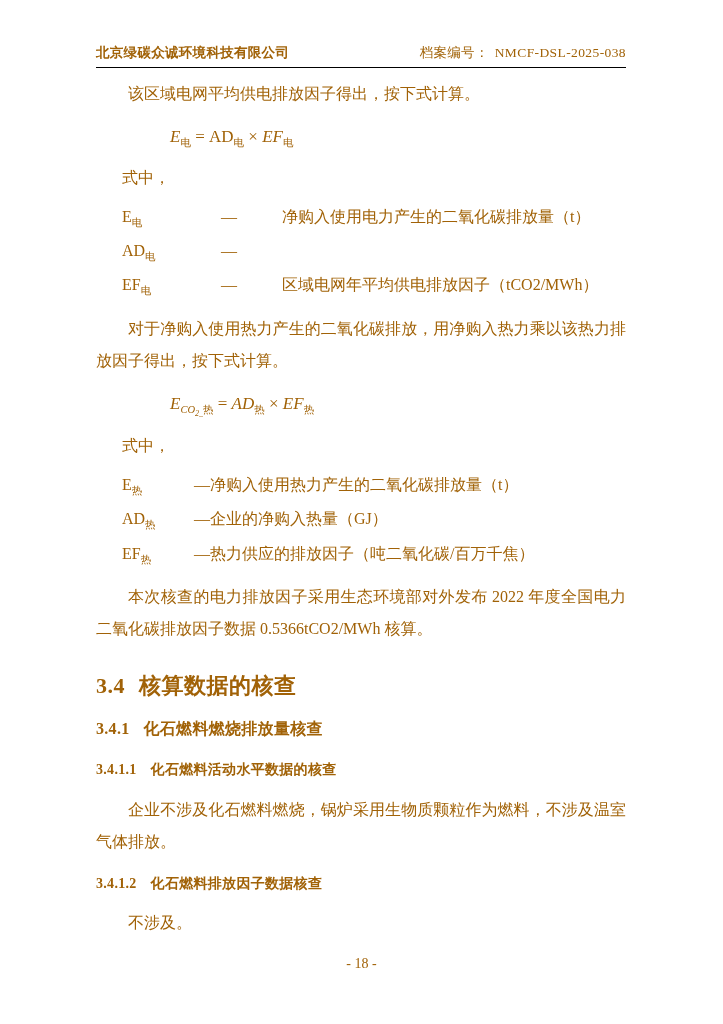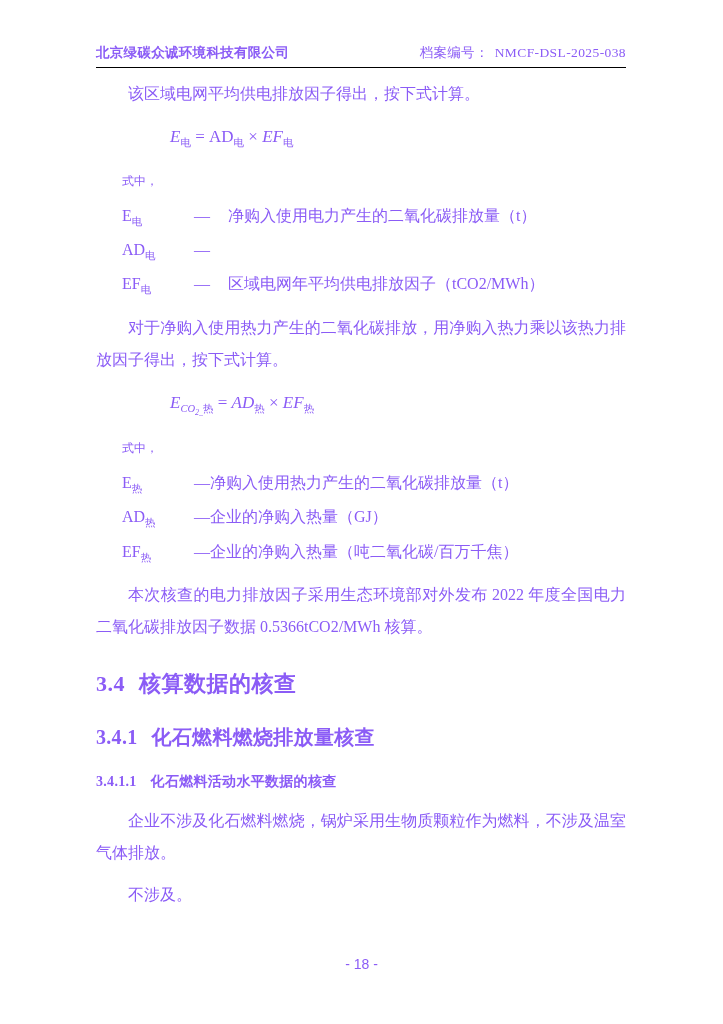--- a/index.html
+++ b/index.html
@@ -7,21 +7,21 @@
     padding: 0;
     background: #f0f0f0;
   }
   .page {
     position: relative;
     width: 723px;
     height: 1024px;
     background: #ffffff;
     margin: 0 auto;
     font-family: "Liberation Serif", serif;
-    color: #8b5cf6;
+    color: #a16207;
     box-sizing: border-box;
     overflow: hidden;
   }
   .content {
     position: absolute;
     left: 96px;
     top: 44px;
     width: 530px;
   }
   .header {
@@ -79,20 +79,21 @@
     font-style: italic;
   }
   .deflist {
     margin-top: 6px;
   }
   .defrow {
     display: flex;
     font-size: 16px;
     line-height: 2.1;
     padding-left: 26px;
+    gap: 27px;
   }
   .defrow .sym {
     width: 72px;
     flex: 0 0 72px;
     font-family: "Liberation Serif", serif;
   }
   .defrow .dash {
     width: 34px;
     flex: 0 0 34px;
     text-align: left;
@@ -107,36 +108,36 @@
     padding-left: 26px;
   }
   .defrow2 .sym {
     width: 72px;
     flex: 0 0 72px;
   }
   .defrow2 .desc {
     flex: 1 1 auto;
   }
   .shiz {
-    font-size: 12px;
+    font-size: 16px;
     padding-left: 26px;
     line-height: 2.0;
-    margin-top: 15px;
+    margin-top: 8px;
   }
   h2.sec {
     font-size: 22px;
     font-weight: bold;
     margin: 20px 0 0 0;
     line-height: 1.9;
     letter-spacing: 0.5px;
   }
   h3.sec {
-    font-size: 20px;
+    font-size: 16px;
     font-weight: bold;
-    margin: 13px 0 0 0;
+    margin: 7px 0 0 0;
     line-height: 1.9;
     letter-spacing: 0.3px;
   }
   h4.sec {
     font-size: 14px;
     font-weight: bold;
     margin: 13px 0 0 0;
     line-height: 1.9;
     letter-spacing: 0.3px;
   }
@@ -146,21 +147,21 @@
   }
   .sec .gap-s { display:inline-block; width: 14px; }
   .sec .gap-m { display:inline-block; width: 14px; }
   .footer {
     position: absolute;
     left: 0;
     right: 0;
     bottom: 52px;
     text-align: center;
     font-size: 14px;
-    font-family: Liberation Sans, sans-serif;
+    font-family: Liberation Serif, serif;
   }
 </style>
 </head>
 <body>
 
 <div class="page">
 
   <div class="content">
 
     <div class="header">
@@ -218,40 +219,43 @@
         <div class="defrow2">
           <span class="sym"><span>E</span><span class="sub">热</span></span>
           <span class="desc">—净购入使用热力产生的二氧化碳排放量（t）</span>
         </div>
         <div class="defrow2">
           <span class="sym"><span>AD</span><span class="sub">热</span></span>
           <span class="desc">—企业的净购入热量（GJ）</span>
         </div>
         <div class="defrow2">
           <span class="sym"><span>EF</span><span class="sub">热</span></span>
-          <span class="desc">—企业的净购入热量（吨二氧化碳/百万千焦）</span>
+          <span class="desc">—热力供应的排放因子（吨二氧化碳/百万千焦）</span>
         </div>
       </div>
 
       <div class="para p-indent">本次核查的电力排放因子采用生态环境部对外发布 2022 年度全国电力二氧化碳排放因子数据 0.5366tCO2/MWh 核算。</div>
 
       <h2 class="sec">
         <span class="num">3.4</span><span class="gap-m"></span><span>核算数据的核查</span>
       </h2>
 
       <h3 class="sec">
         <span class="num">3.4.1</span><span class="gap-s"></span><span>化石燃料燃烧排放量核查</span>
       </h3>
 
       <h4 class="sec">
         <span class="num">3.4.1.1</span><span class="gap-s"></span><span>化石燃料活动水平数据的核查</span>
       </h4>
 
       <div class="para p-indent">企业不涉及化石燃料燃烧，锅炉采用生物质颗粒作为燃料，不涉及温室气体排放。</div>
 
+      <h4 class="sec">
+        <span class="num">3.4.1.2</span><span class="gap-s"></span><span>化石燃料排放因子数据核查</span>
+      </h4>
 
       <div class="para p-indent">不涉及。</div>
 
     </div>
   </div>
 
   <div class="footer">
     <span>- 18 -</span>
   </div>
 

